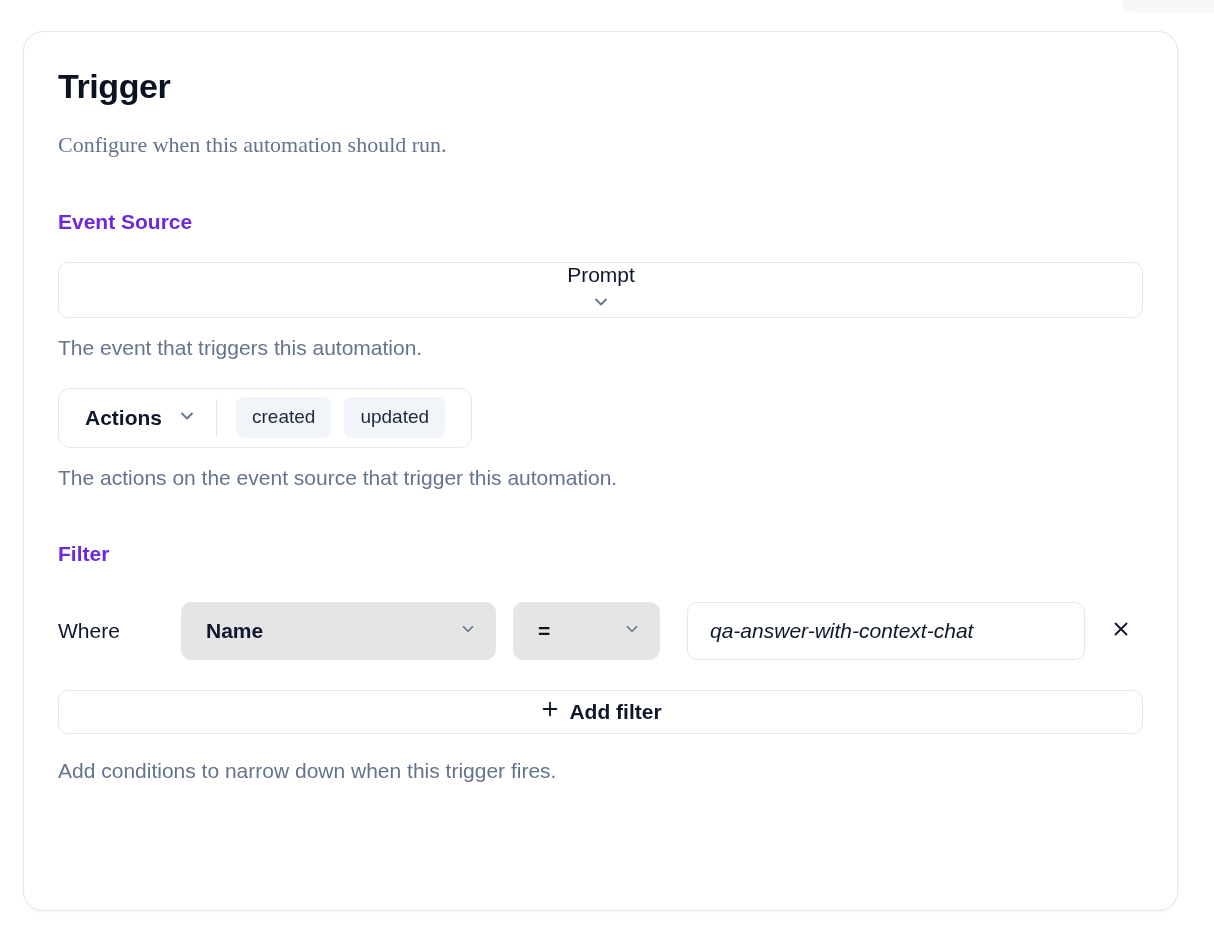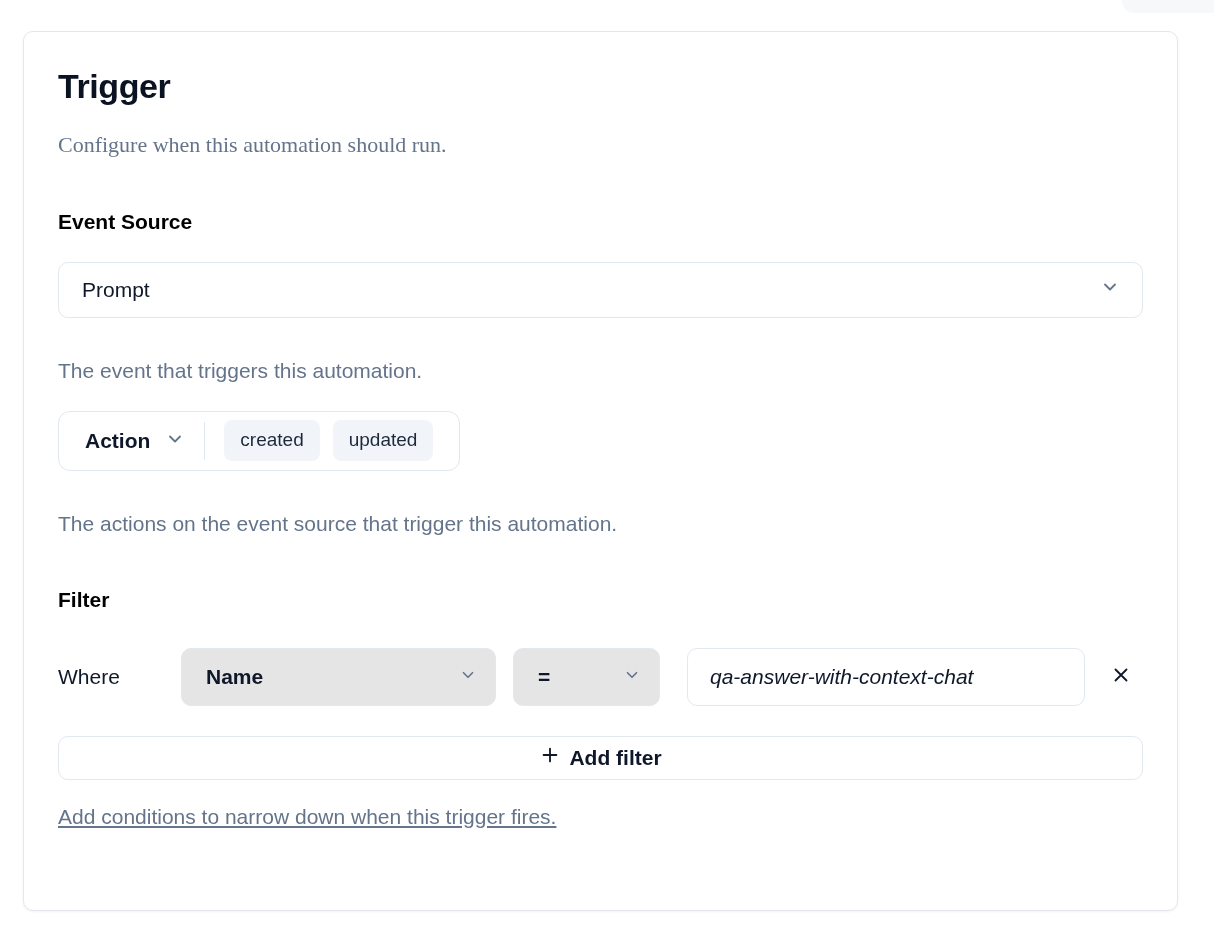--- a/index.html
+++ b/index.html
@@ -18,61 +18,62 @@
     background: #f3f5f8;
     border-bottom-left-radius: 12px;
     opacity: .7;
   }
   .card {
     position: absolute;
     left: 23px; top: 31px;
     width: 1155px; height: 880px;
     background: #ffffff;
     border: 1px solid #e4e7ee;
-    border-radius: 10px;
+    border-radius: 20px;
     box-shadow: 0 1px 3px rgba(15,23,42,.05);
     padding: 33px 34px;
   }
   .page-title {
     font-size: 34px;
     font-weight: 700;
     letter-spacing: -0.4px;
     color: #0b1323;
     line-height: 1.25;
   }
   .page-subtitle {
     margin-top: 24px;
     font-size: 22px;
     color: #64748b;
     font-family: Liberation Serif, serif;
   }
   .section-label {
     margin-top: 52px;
     font-size: 21px;
     font-weight: 600;
-    color: #000000;
+    color: #6d28d9;
   }
   .helper {
-    margin-top: 41px;
+    margin-top: 18px;
     font-size: 21px;
     color: #64748b;
   }
   .select-box {
     margin-top: 28px;
     height: 56px;
     border: 1px solid #e2e8f0;
     border-radius: 10px;
     background: #fff;
     display: flex;
     align-items: center;
     justify-content: space-between;
     padding: 0 22px 0 23px;
     font-size: 21px;
     color: #0f172a;
     cursor: pointer;
+    flex-direction: column;
   }
   .chev { flex: 0 0 auto; display: block; }
   .action-box {
     margin-top: 28px;
     display: inline-flex;
     align-items: center;
     height: 60px;
     border: 1px solid #e2e8f0;
     border-radius: 12px;
     background: #fff;
@@ -162,21 +163,21 @@
     display: flex;
     align-items: center;
     justify-content: center;
     gap: 8px;
     font-size: 21px;
     font-weight: 600;
     color: #0f172a;
     font-family: "Liberation Sans", sans-serif;
     cursor: pointer;
   }
-  .filter-helper { margin-top: 25px; text-decoration: underline; }
+  .filter-helper { margin-top: 25px; }
 </style>
 </head>
 <body>
 
 <div class="cropped-fragment"></div>
 
 <div class="card">
 
   <h1 class="page-title">Trigger</h1>
   <div class="page-subtitle">Configure when this automation should run.</div>
@@ -188,21 +189,21 @@
     <span class="chev">
       <svg width="20" height="20" viewBox="0 0 24 24" fill="none" stroke="#64748b" stroke-width="2.2" stroke-linecap="round" stroke-linejoin="round">
           <path d="M6 9l6 6 6-6"></path>
         </svg>
     </span>
   </div>
   <div class="helper">The event that triggers this automation.</div>
 
   
   <div class="action-box">
-    <span class="actions-label">Action</span>
+    <span class="actions-label">Actions</span>
     <span class="chev">
       <svg width="20" height="20" viewBox="0 0 24 24" fill="none" stroke="#64748b" stroke-width="2.2" stroke-linecap="round" stroke-linejoin="round">
           <path d="M6 9l6 6 6-6"></path>
         </svg>
     </span>
     <span class="v-divider"></span>
     <span class="tag">created</span>
     <span class="tag">updated</span>
   </div>
   <div class="helper">The actions on the event source that trigger this automation.</div>

